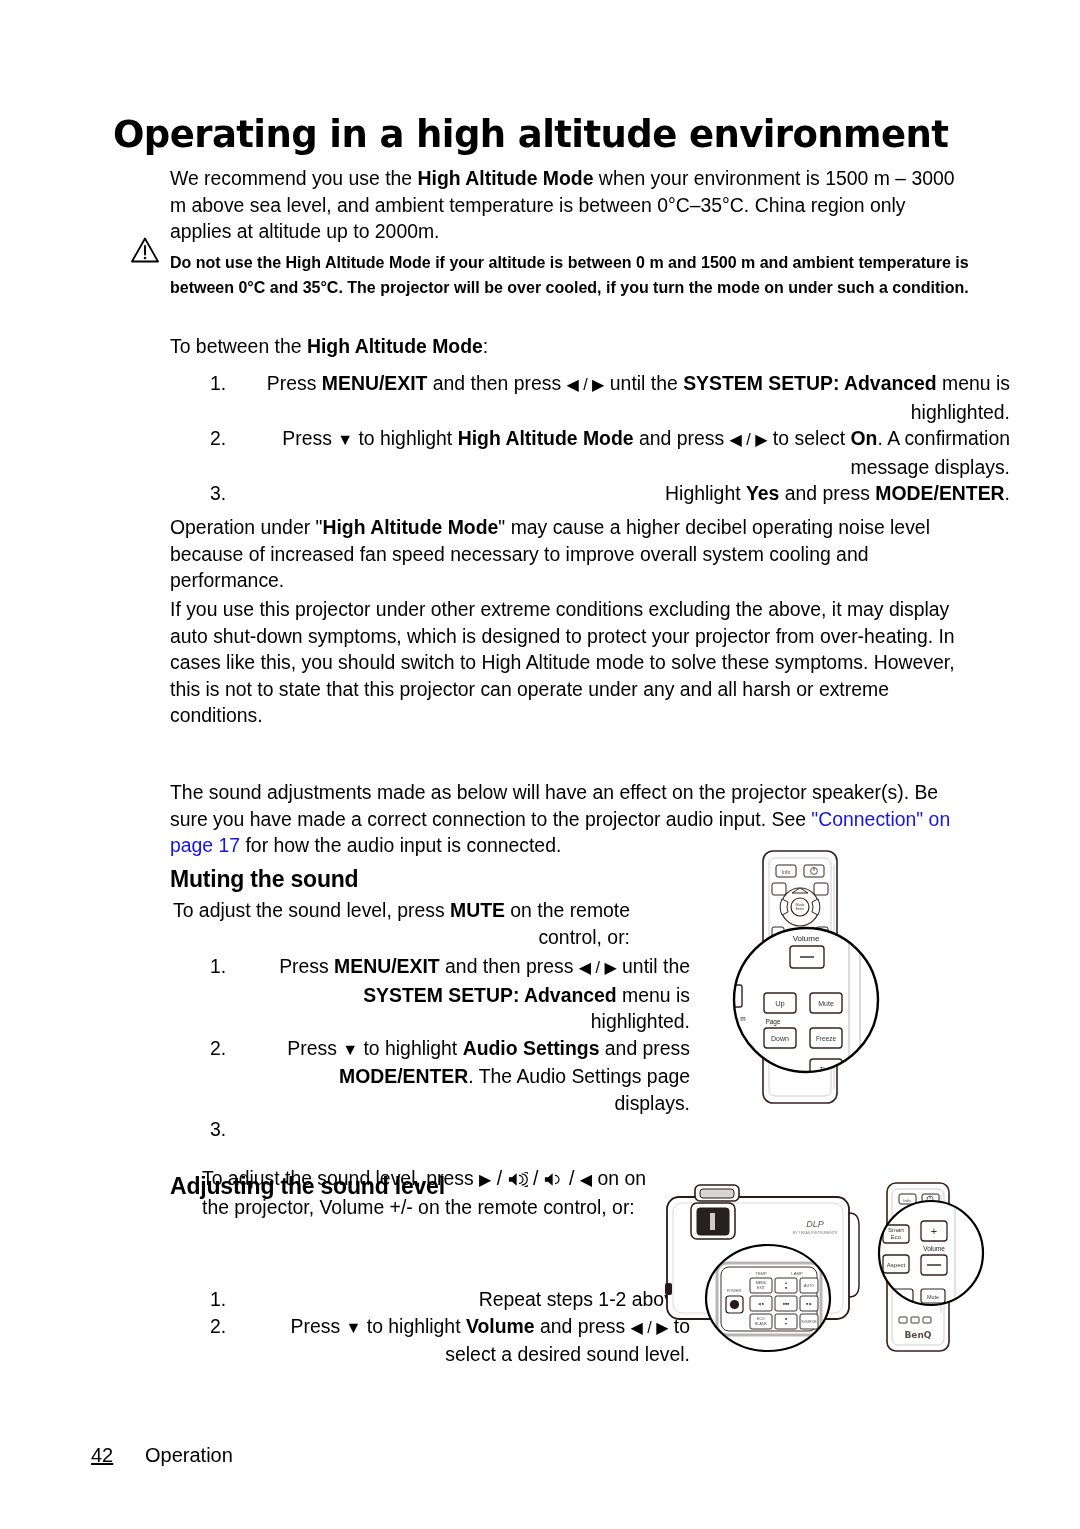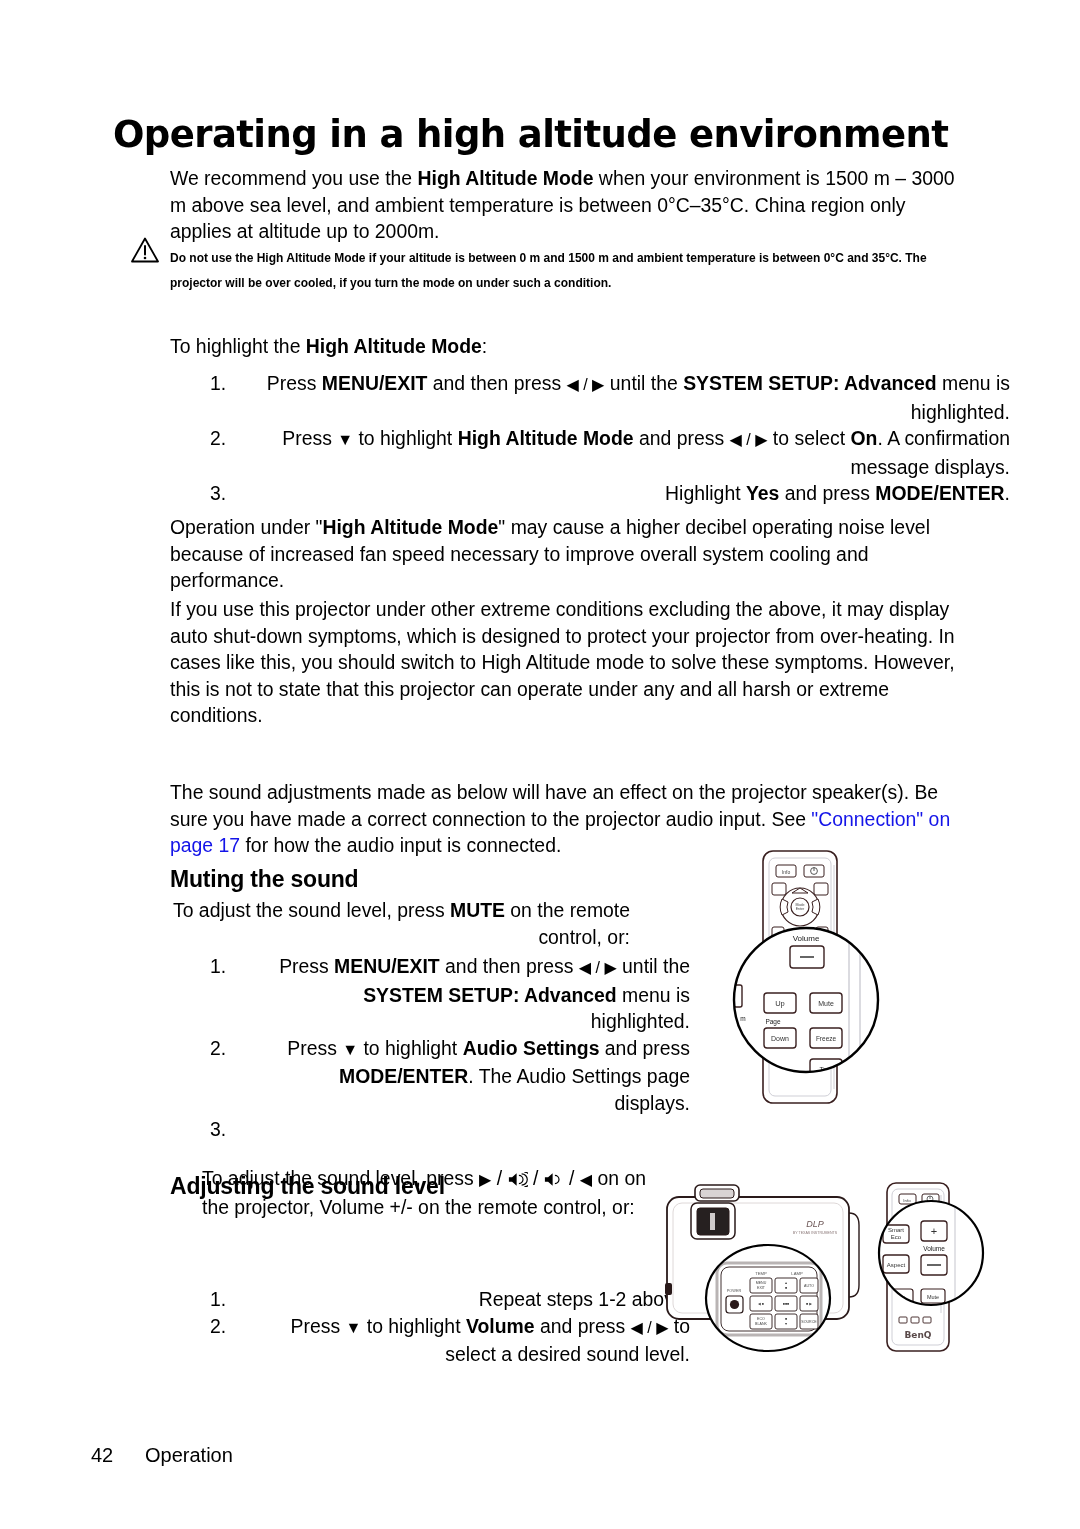--- a/index.html
+++ b/index.html
@@ -58,21 +58,21 @@
 
   .wide  { width: 800px; }
   .narrow{ width: 460px; }
 
   
   #warning-block {
     position: absolute;
     left: 170px;
     top: 234px;
     width: 800px;
-    font-size: 12px;
+    font-size: 16px;
     line-height: 25px;
     font-weight: bold;
   }
   #warning-icon {
     position: absolute;
     left: 130px;
     top: 236px;
     width: 30px;
     height: 28px;
   }
@@ -102,21 +102,21 @@
   
   .arw { font-size: 16px; letter-spacing: 0; }
 
   
   #footer {
     position: absolute;
     left: 91px;
     top: 1444px;
     font-size: 20px;
   }
-  #footer .pg { display: inline-block; width: 54px; }
+  #footer .pg { display: inline-block; width: 54px; text-decoration: underline; }
 
   
   .figure {
     position: absolute;
   }
   #figure-remote-mute { left: 710px; top: 845px; }
   #figure-projector-remote { left: 655px; top: 1165px; }
 </style>
 </head>
 <body>
@@ -133,21 +133,21 @@
     <svg viewBox="0 0 30 28" width="30" height="28">
       <path d="M15 2.5 L28 25.5 L2 25.5 Z" fill="none" stroke="#000" stroke-width="1.8" stroke-linejoin="round"></path>
       <line x1="15" y1="10" x2="15" y2="18.5" stroke="#000" stroke-width="2" stroke-linecap="round"></line>
       <circle cx="15" cy="22" r="1.3" fill="#000"></circle>
     </svg>
   </div>
 
   <p id="warning-block">Do not use the High Altitude Mode if your altitude is between 0 m and 1500 m and ambient temperature is between 0°C and 35°C. The projector will be over cooled, if you turn the mode on under such a condition.</p>
 
   <p class="para wide" style="top:314px;">
-    <span>To highlight the </span><b>High Altitude Mode</b><span>:</span>
+    <span>To between the </span><b>High Altitude Mode</b><span>:</span>
   </p>
 
   <ol class="olist" id="list-altitude">
       <div class="row">
         <div class="num">1.</div>
         <div class="txt"><span>Press </span><b>MENU/EXIT</b><span> and then press </span><span class="arw">◀ / ▶</span><span> until the </span><b>SYSTEM SETUP: Advanced</b><span> menu is highlighted.</span></div>
       </div>
       <div class="row">
         <div class="num">2.</div>
         <div class="txt"><span>Press </span><span class="arw">▼</span><span> to highlight </span><b>High Altitude Mode</b><span> and press </span><span class="arw">◀ / ▶</span><span> to select </span><b>On</b><span>. A confirmation message displays.</span></div>

